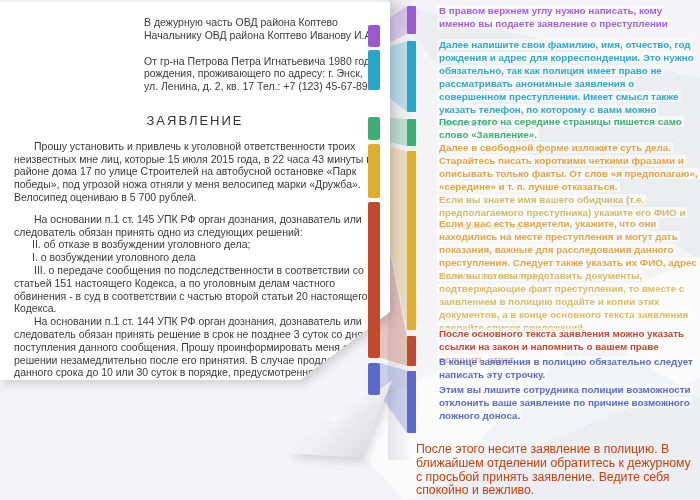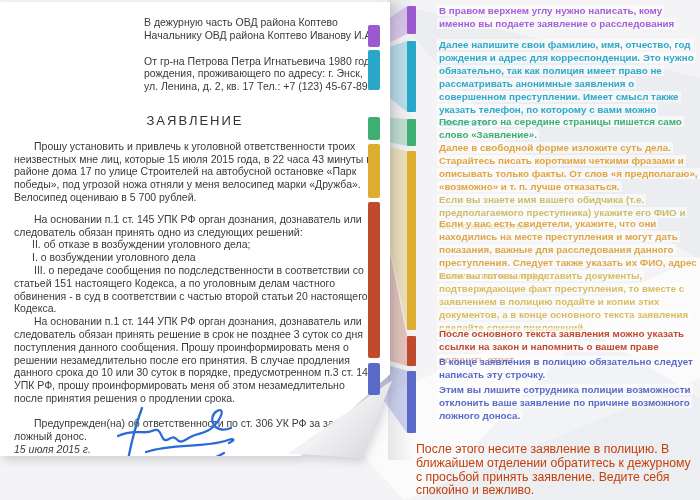--- a/index.html
+++ b/index.html
@@ -12,21 +12,21 @@
   .bg-poly{position:absolute;pointer-events:none;}
   .bg1{left:380px;top:0;width:320px;height:260px;background:rgba(210,214,224,.22);
        clip-path:polygon(0 0,100% 30%,100% 100%,40% 55%);}
   .bg2{left:330px;top:230px;width:370px;height:270px;background:rgba(255,255,255,.65);
        clip-path:polygon(0 70%,100% 10%,100% 55%,20% 100%);}
   .bg3{left:420px;top:330px;width:280px;height:170px;background:rgba(205,210,220,.18);
        clip-path:polygon(0 100%,60% 0,100% 40%,100% 100%);}
   .bg-strip{left:388px;top:0;width:26px;height:460px;
        background:linear-gradient(to right,rgba(120,120,135,.16),rgba(120,120,135,0));}
   
-  .doc-wrap{position:absolute;left:0;top:2px;width:390px;height:454px;
+  .doc-wrap{position:absolute;left:0;top:2px;width:390px;height:378px;
        filter:drop-shadow(3px 4px 5px rgba(60,60,75,.20));}
   .doc{position:absolute;inset:0;background:#ffffff;
        clip-path:polygon(0 0,100% 0,100% 82%,77% 100%,0 100%);}
   .curl{position:absolute;left:288px;top:366px;width:104px;height:90px;
        background:linear-gradient(135deg,#fbfbfc 10%,#f0f0f2 55%,#d3d3d8 100%);
        clip-path:polygon(100% 14%,0 95%,70% 100%);opacity:.95;}
   .doc-inner{position:absolute;left:14px;top:14px;width:362px;
        font-size:10.5px;line-height:12.8px;color:#3a3a3c;}
   .addr{margin-left:130px;}
   .addr2{margin-left:130px;margin-top:13px;}
@@ -104,24 +104,24 @@
 <div class="tab" style="top: 202px; height: 156px; background-color: rgb(191, 74, 46);"></div>
 <div class="tab" style="top: 363px; height: 32px; background-color: rgb(91, 106, 200);"></div>
 
 <div class="bar" style="top: 6px; height: 28px; background-color: rgb(155, 89, 208);"></div>
 <div class="bar" style="top: 41px; height: 71px; background-color: rgb(41, 167, 201);"></div>
 <div class="bar" style="top: 119px; height: 27px; background-color: rgb(63, 174, 114);"></div>
 <div class="bar" style="top: 151px; height: 179px; background-color: rgb(221, 173, 47);"></div>
 <div class="bar" style="top: 336px; height: 30px; background-color: rgb(191, 74, 46);"></div>
 <div class="bar" style="top: 371px; height: 62px; background-color: rgb(91, 106, 200);"></div>
 
-<div class="ann" style="top:4px"><span class="hl" style="color: rgb(165, 95, 217);">В правом верхнем углу нужно написать, кому именно вы подаете заявление о расследования</span></div>
+<div class="ann" style="top:4px"><span class="hl" style="color: rgb(165, 95, 217);">В правом верхнем углу нужно написать, кому именно вы подаете заявление о преступлении</span></div>
 <div class="ann" style="top:38px"><span class="hl" style="color: rgb(47, 169, 201);">Далее напишите свои фамилию, имя, отчество, год рождения и адрес для корреспонденции. Это нужно обязательно, так как полиция имеет право не рассматривать анонимные заявления о совершенном преступлении. Имеет смысл также указать телефон, по которому с вами можно связаться.</span></div>
 <div class="ann" style="top:115px"><span class="hl" style="color: rgb(63, 174, 114);">После этого на середине страницы пишется само слово «Заявление».</span></div>
-<div class="ann" style="top:141px"><span class="hl" style="color: rgb(227, 164, 63);">Далее в свободной форме изложите суть дела. Старайтесь писать короткими четкими фразами и описывать только факты. От слов «я предполагаю», «возможно» и т. п. лучше отказаться.</span></div>
+<div class="ann" style="top:141px"><span class="hl" style="color: rgb(227, 164, 63);">Далее в свободной форме изложите суть дела. Старайтесь писать короткими четкими фразами и описывать только факты. От слов «я предполагаю», «середине» и т. п. лучше отказаться.</span></div>
 <div class="ann" style="top:193px"><span class="hl" style="color: rgb(205, 189, 104);">Если вы знаете имя вашего обидчика (т.е. предполагаемого преступника) укажите его ФИО и место жительства.</span></div>
 <div class="ann" style="top:217px"><span class="hl" style="color: rgb(223, 167, 72);">Если у вас есть свидетели, укажите, что они находились на месте преступления и могут дать показания, важные для расследования данного преступления. Следует также указать их ФИО, адрес жительства и телефон.</span></div>
 <div class="ann" style="top:269px"><span class="hl" style="color: rgb(216, 189, 98);">Если вы готовы представить документы, подтверждающие факт преступления, то вместе с заявлением в полицию подайте и копии этих документов, а в конце основного текста заявления сделайте список приложений.</span></div>
 <div class="ann" style="top:327px"><span class="hl" style="color: rgb(194, 74, 51);">После основного текста заявления можно указать ссылки на закон и напомнить о вашем праве получить ответ.</span></div>
 <div class="ann" style="top:355px"><span class="hl" style="color: rgb(91, 107, 201);">В конце заявления в полицию обязательно следует написать эту строчку.</span></div>
 <div class="ann" style="top:383px"><span class="hl" style="color: rgb(91, 107, 201);">Этим вы лишите сотрудника полиции возможности отклонить ваше заявление по причине возможного ложного доноса.</span></div>
 
 <div class="footer-note">После этого несите заявление в полицию. В ближайшем отделении обратитесь к дежурному с просьбой принять заявление. Ведите себя спокойно и вежливо.</div>
 
 </body></html>

